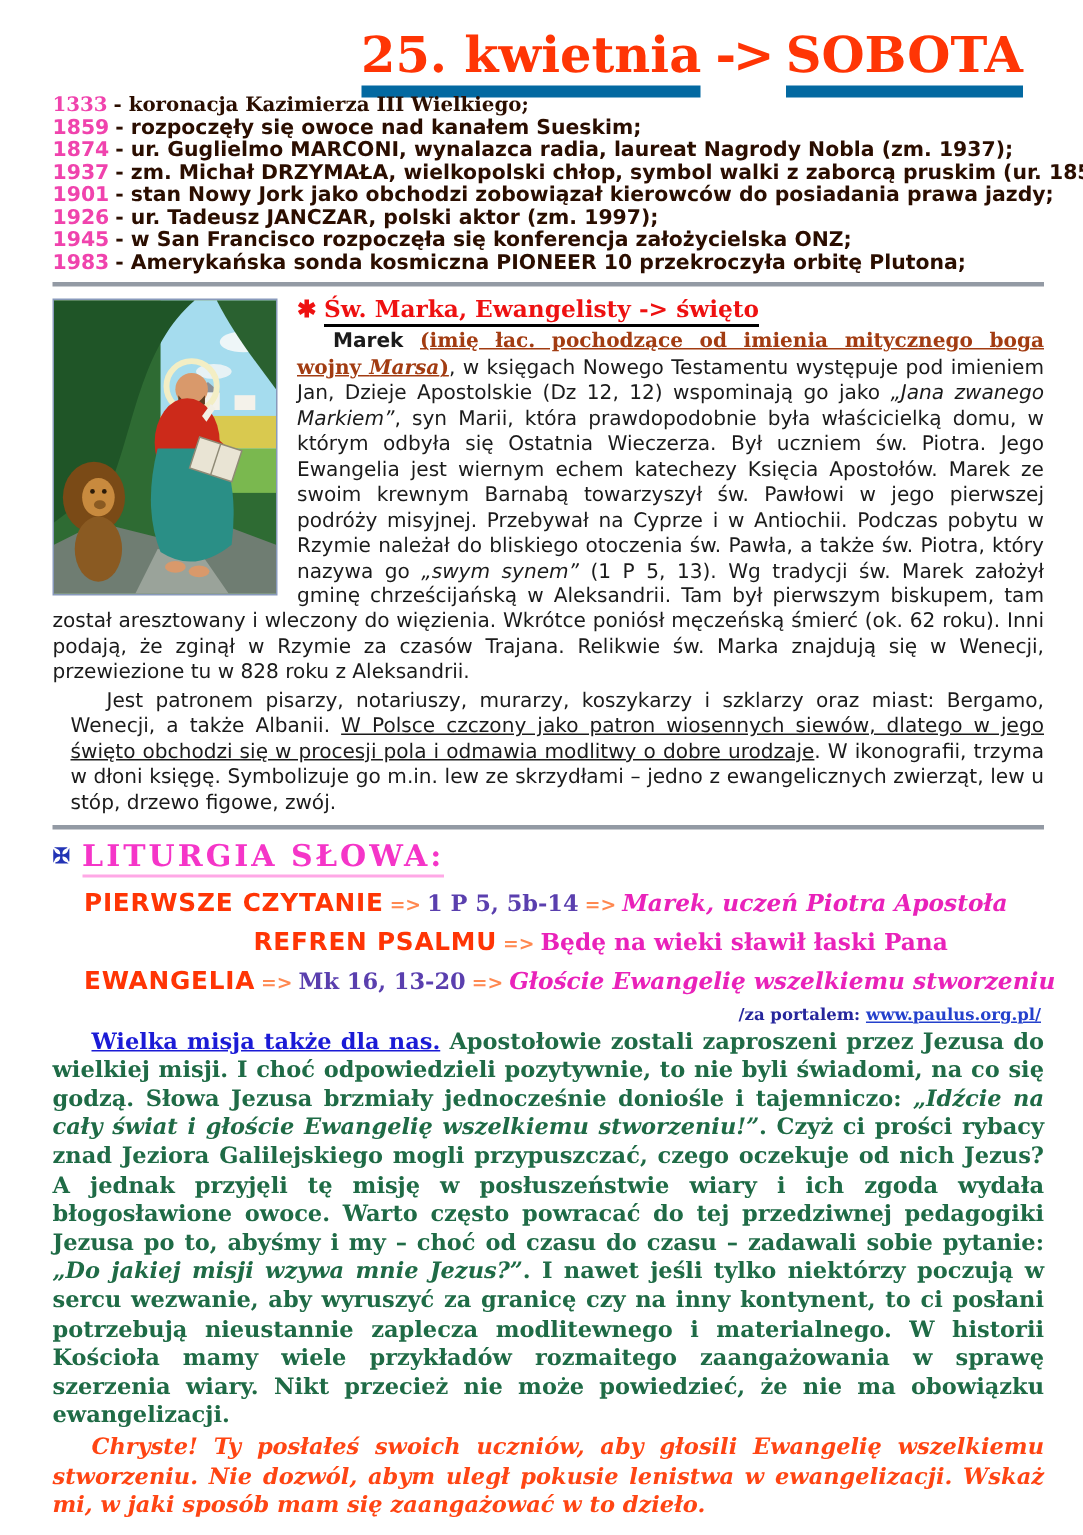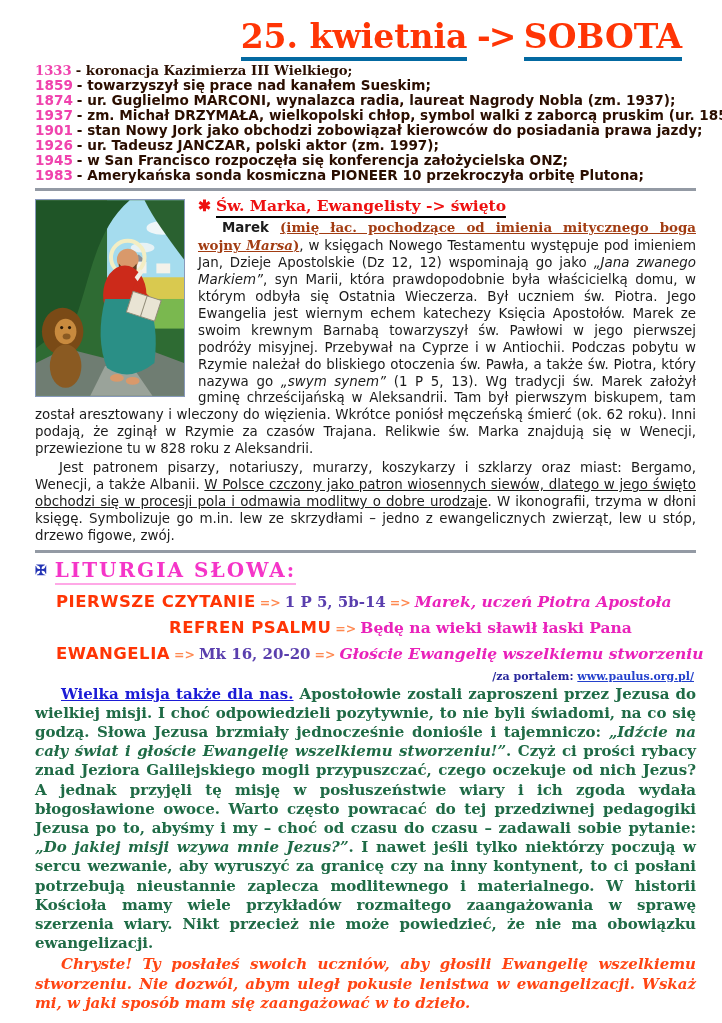--- a/index.html
+++ b/index.html
@@ -10,21 +10,21 @@
   }
   .page { padding:20px 26px 0 35px; }
 
   
   .main-title {
     text-align:right; padding-right:14px; margin:0 0 8px 0;
     font-family:"DejaVu Serif","Liberation Serif",serif;
     font-weight:bold; font-size:33px; color:#ff3505; line-height:1.05;
     white-space:nowrap;
   }
-  .main-title .u { border-bottom:4px solid #0369a1; padding-bottom:1px;text-align:center; }
+  .main-title .u { border-bottom:8px solid #0369a1; padding-bottom:1px;text-align:center; }
   .main-title .arrow { letter-spacing:-2px; }
 
   
   .mag-heading {
     font-family:"DejaVu Serif","Liberation Serif",serif;
     font-weight:bold; font-size:20px; color:#f535c8; letter-spacing:2px;
     margin:0 0 6px 0; white-space:nowrap;
   }
   .mag-heading .u { border-bottom:2px solid #ffa8e6; padding-bottom:1px; }
   .blue-cross { color:#2334b5; font-size:14px; letter-spacing:0; margin-right:8px; vertical-align:2px; }
@@ -51,21 +51,21 @@
   .red-star { color:#ee1111; margin-right:5px; }
   .saint-text {
     font-size:13.4px; color:#1b1b1b; text-align:justify; line-height:16.9px; margin:0;
   }
   .saint-text .lead { font-weight:bold; }
   .paren {
     font-family:"DejaVu Serif","Liberation Serif",serif; font-weight:bold;
     color:#a23c12; text-decoration:underline;
   }
   .it { font-style:italic; }
-  .p2 { margin-top:2px; text-indent:24px; }
+  .p2 { margin-top:2px; text-indent:24px;margin-left:12px; }
   .p1 { text-indent:24px; }
   .ul { text-decoration:underline; }
 
   
   .reading-row { margin:0 0 7px 0; white-space:nowrap; font-weight:bold; }
   .reading-row.indent { margin-left:113px; }
   .r-label { font-size:16.5px; color:#ff3505; letter-spacing:0.5px;margin-left:21px; }
   .r-arrow { color:#ff8850; font-family:"DejaVu Serif",serif; font-size:12.5px; margin:0 4px; }
   .r-ref { color:#5a3fae; font-family:"DejaVu Serif","Liberation Serif",serif; font-size:15px; }
   .r-title { color:#e922ba; font-family:"DejaVu Serif","Liberation Serif",serif; font-size:15.5px; }
@@ -91,21 +91,21 @@
 </head>
 <body>
 
 <div class="page">
 
   <h1 class="main-title"><span class="u">25. kwietnia</span><span class="arrow"> -&gt; </span><span class="u">SOBOTA</span></h1>
 
 
   <div class="events">
     <div class="event"><span class="year">1333</span><span>- koronacja Kazimierza III Wielkiego;</span></div>
-    <div class="event"><span class="year">1859</span><span>- towarzyszył się prace nad kanałem Sueskim;</span></div>
+    <div class="event"><span class="year">1859</span><span>- rozpoczęły się owoce nad kanałem Sueskim;</span></div>
     <div class="event"><span class="year">1874</span><span>- ur. Guglielmo MARCONI, wynalazca radia, laureat Nagrody Nobla (zm. 1937);</span></div>
     <div class="event"><span class="year">1937</span><span>- zm. Michał DRZYMAŁA, wielkopolski chłop, symbol walki z zaborcą pruskim (ur. 1857);</span></div>
     <div class="event"><span class="year">1901</span><span>- stan Nowy Jork jako obchodzi zobowiązał kierowców do posiadania prawa jazdy;</span></div>
     <div class="event"><span class="year">1926</span><span>- ur. Tadeusz JANCZAR, polski aktor (zm. 1997);</span></div>
     <div class="event"><span class="year">1945</span><span>- w San Francisco rozpoczęła się konferencja założycielska ONZ;</span></div>
     <div class="event"><span class="year">1983</span><span>- Amerykańska sonda kosmiczna PIONEER 10 przekroczyła orbitę Plutona;</span></div>
   </div>
 
   <div class="divider"></div>
 
@@ -157,21 +157,21 @@
   </div>
 
   <div class="divider"></div>
 
   <div class="mag-heading" style="margin-bottom:10px;"><span class="blue-cross">✠</span><span class="u"><span>LITURGIA</span> <span>SŁOWA:</span></span></div>
 
   <div class="reading-row"><span class="r-label">PIERWSZE CZYTANIE</span><span class="r-arrow">=&gt;</span><span class="r-ref">1 P 5, 5b-14</span><span class="r-arrow">=&gt;</span><span class="r-title it">Marek, uczeń Piotra Apostoła</span></div>
 
   <div class="reading-row indent"><span class="r-label">REFREN PSALMU</span><span class="r-arrow">=&gt;</span><span class="r-title">Będę na wieki sławił łaski Pana</span></div>
 
-  <div class="reading-row"><span class="r-label">EWANGELIA</span><span class="r-arrow">=&gt;</span><span class="r-ref">Mk 16, 20-20</span><span class="r-arrow">=&gt;</span><span class="r-title it">Głoście Ewangelię wszelkiemu stworzeniu</span></div>
+  <div class="reading-row"><span class="r-label">EWANGELIA</span><span class="r-arrow">=&gt;</span><span class="r-ref">Mk 16, 13-20</span><span class="r-arrow">=&gt;</span><span class="r-title it">Głoście Ewangelię wszelkiemu stworzeniu</span></div>
 
   <div class="source-line"><span>/za portalem: </span><span class="source-link">www.paulus.org.pl/</span></div>
 
   <p class="green-para"><span class="lead-blue">Wielka misja także dla nas.</span><span> Apostołowie zostali zaproszeni przez Jezusa do wielkiej misji. I choć odpowiedzieli pozytywnie, to nie byli świadomi, na co się godzą. Słowa Jezusa brzmiały jednocześnie doniośle i tajemniczo: </span><span class="it">„Idźcie na cały świat i głoście Ewangelię wszelkiemu stworzeniu!”</span><span>. Czyż ci prości rybacy znad Jeziora Galilejskiego mogli przypuszczać, czego oczekuje od nich Jezus? A jednak przyjęli tę misję w posłuszeństwie wiary i ich zgoda wydała błogosławione owoce. Warto często powracać do tej przedziwnej pedagogiki Jezusa po to, abyśmy i my – choć od czasu do czasu – zadawali sobie pytanie: </span><span class="it">„Do jakiej misji wzywa mnie Jezus?”</span><span>. I nawet jeśli tylko niektórzy poczują w sercu wezwanie, aby wyruszyć za granicę czy na inny kontynent, to ci posłani potrzebują nieustannie zaplecza modlitewnego i materialnego. W historii Kościoła mamy wiele przykładów rozmaitego zaangażowania w sprawę szerzenia wiary. Nikt przecież nie może powiedzieć, że nie ma obowiązku ewangelizacji.</span></p>
 
   <p class="prayer">Chryste! Ty posłałeś swoich uczniów, aby głosili Ewangelię wszelkiemu stworzeniu. Nie dozwól, abym uległ pokusie lenistwa w ewangelizacji. Wskaż mi, w jaki sposób mam się zaangażować w to dzieło.</p>
 
 </div>
 
 </body></html>

